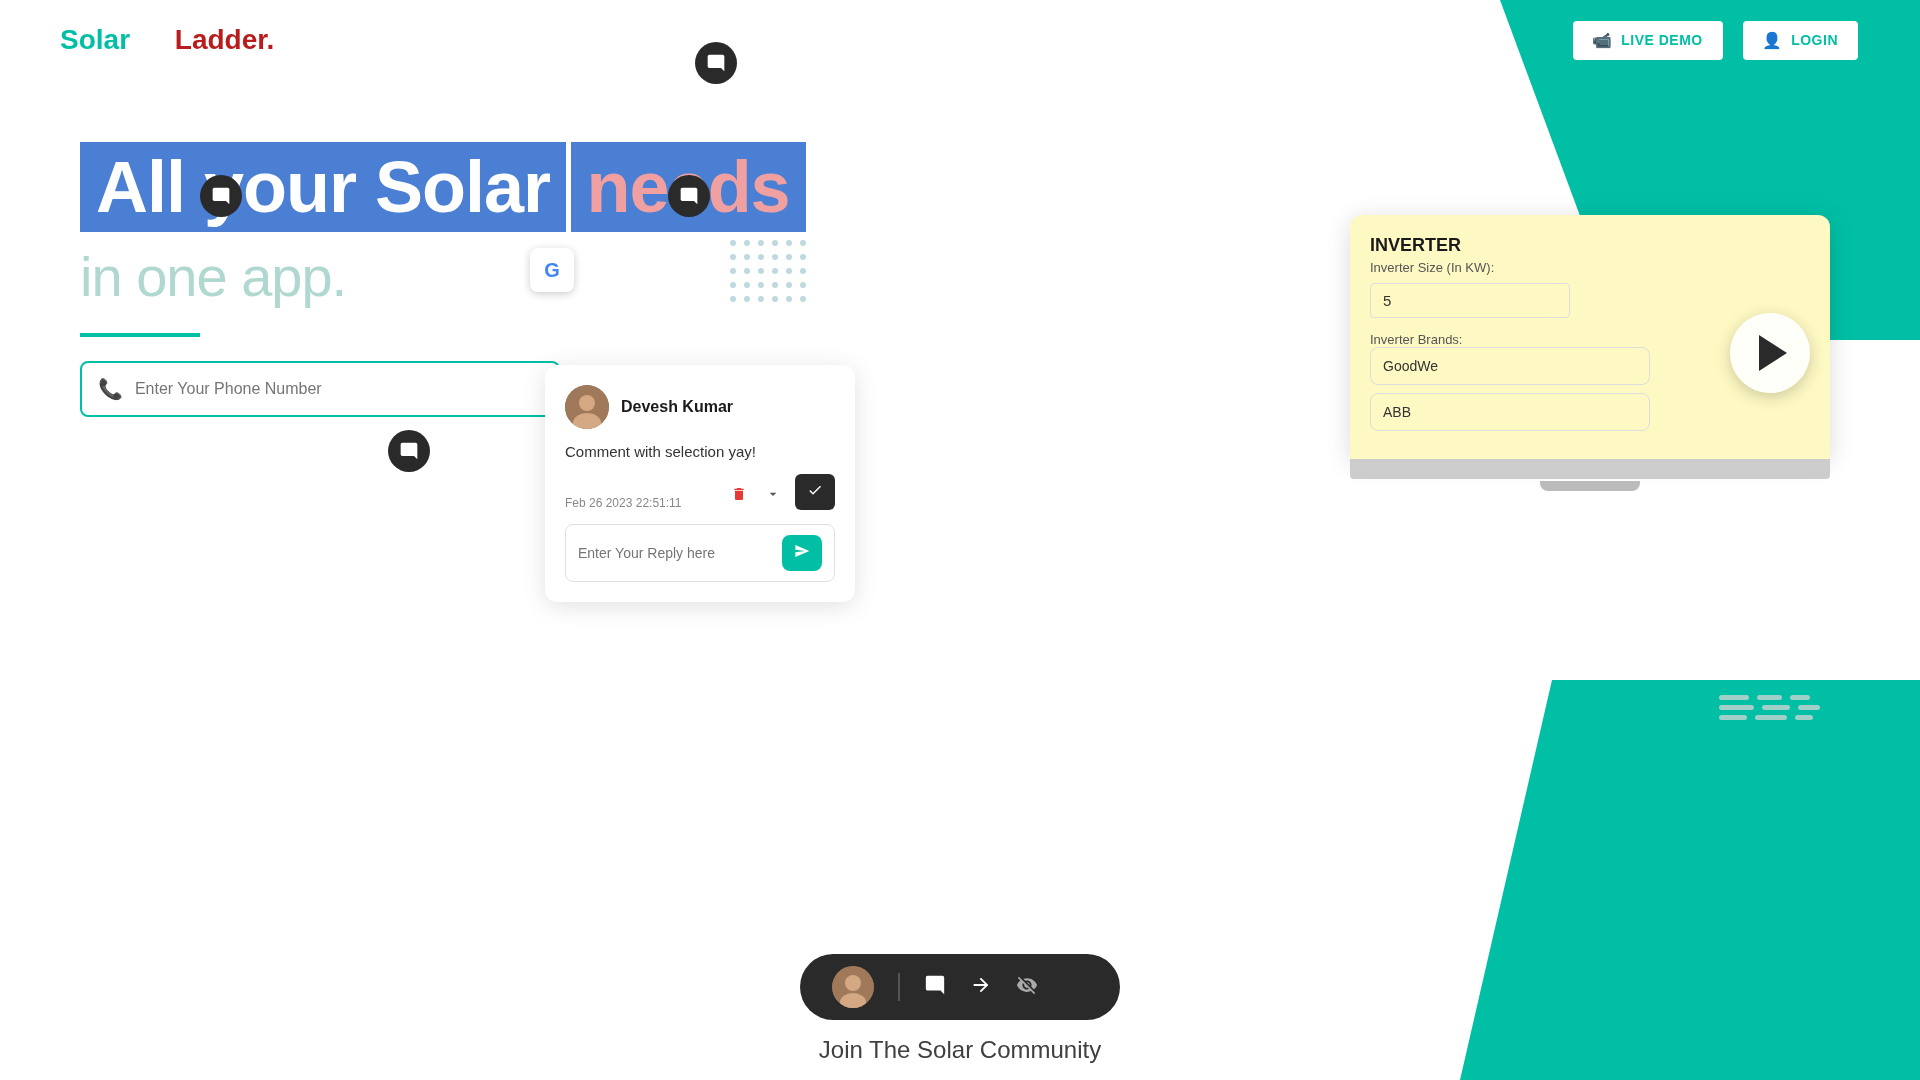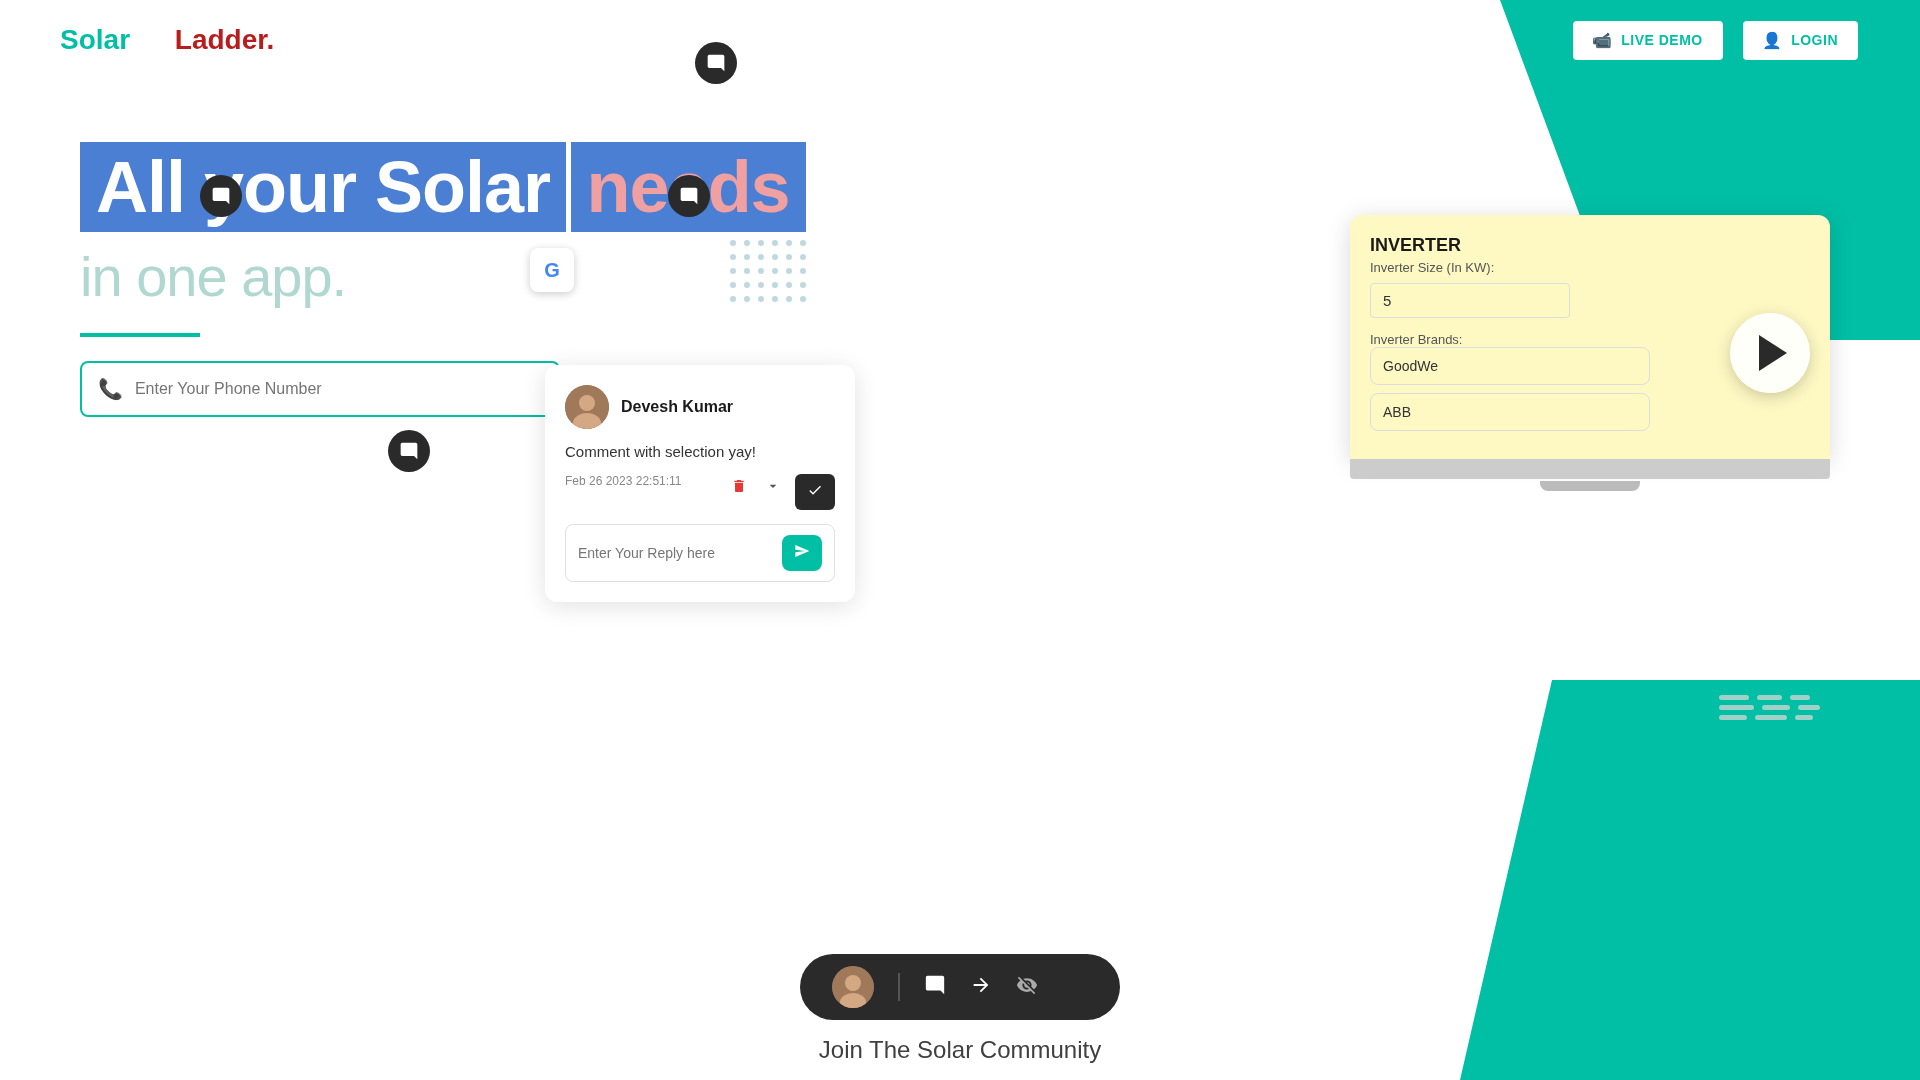--- a/index.html
+++ b/index.html
@@ -294,21 +294,21 @@
       font-weight: 700;
       color: #1a1a1a;
     }
     .comment-text {
       font-size: 15px;
       color: #333;
       margin-bottom: 14px;
     }
     .comment-footer {
       display: flex;
-      align-items: flex-start;
+      align-items: flex-end;
       gap: 10px;
     }
     .comment-time {
       font-size: 12px;
       color: #888;
       flex: 1;
     }
     .btn-delete {
       background: none;
       border: none;

